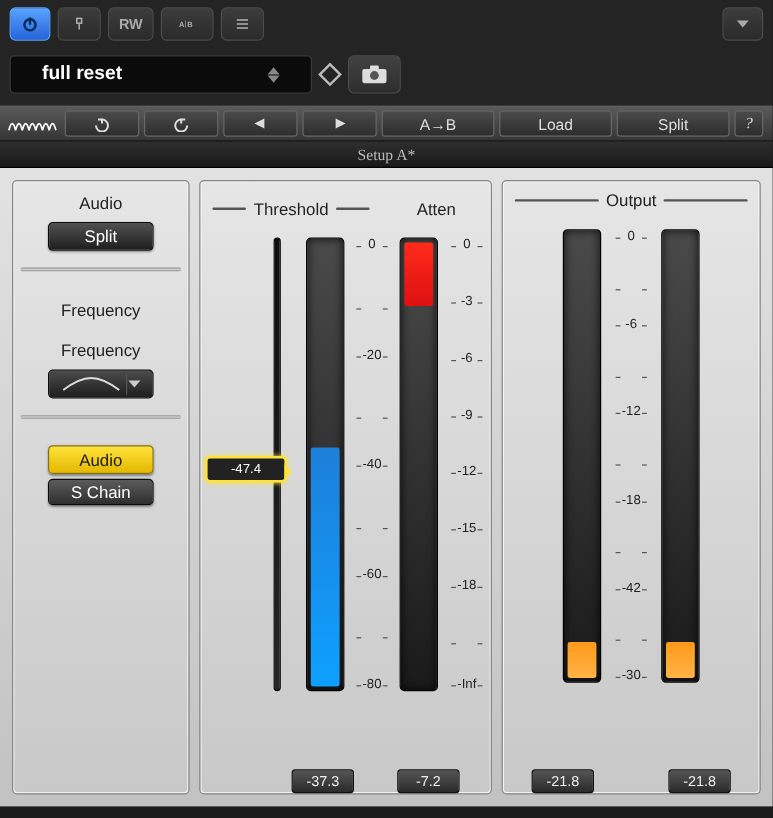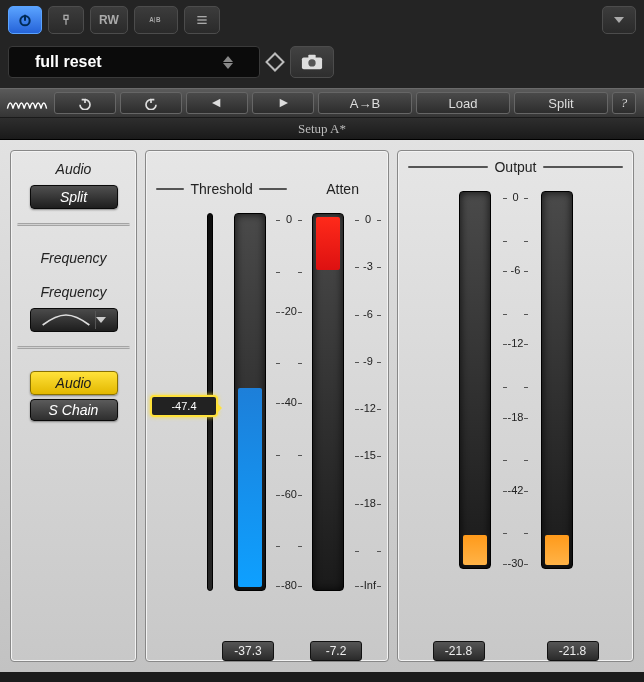--- a/index.html
+++ b/index.html
@@ -31,21 +31,21 @@
   .wv-btn.big { min-width: 94px; }
   .wv-btn.help { min-width: 24px; width: 24px; padding: 0; font-style: italic; font-family: Georgia, serif; }
   .wv-btn svg { width: 20px; height: 14px; }
 
   
   .setup-bar { height: 22px; background: linear-gradient(#2e2e2e,#1a1a1a); display:flex;align-items:center;justify-content:center; color:#bbb; font-size: 13px; font-family: Georgia, serif; border-bottom: 1px solid #000; }
 
   
   .main-panel { display: flex; height: 532px; background: linear-gradient(#e2e2e2,#c2c2c2); padding: 10px; gap: 8px; }
   .panel-section { background: linear-gradient(#e6e6e6,#c8c8c8); border: 1px solid #888; border-radius: 4px; box-shadow: inset 0 0 0 1px #f3f3f3; display:flex;flex-direction:column; }
-  .left-section { width: 127px; font-style: italic; }
+  .left-section { width: 148px; }
   .thresh-section { width: 244px; }
   .output-section { flex: 1; }
   
   .group-label { text-align: center; color: #222; font-size: 14px; margin-top: 10px; }
   .group-label.with-lines { display:flex;align-items:center;gap:6px; padding: 0 10px; }
   .group-label.with-lines::before, .group-label.with-lines::after { content:""; flex:1; height:2px; background:#555; border-radius:1px; }
   
   .ctrl-btn { margin: 8px auto 0; height: 24px; width: 88px; background: linear-gradient(#505050,#1e1e1e); border: 1px solid #0a0a0a; border-radius: 4px; color:#fff; font-size:14px; display:flex;align-items:center;justify-content:center; cursor:pointer; box-shadow: 0 1px 2px rgba(0,0,0,.4); }
   .ctrl-btn.yellow { background: linear-gradient(#ffe23a,#e3b800); color:#1b1b1b; border-color:#8a7200; }
   .ctrl-btn.small { width: 88px; height: 22px; margin-top: 4px; background: linear-gradient(#5b5b5b,#2e2e2e); }
@@ -190,21 +190,21 @@
       <div class="dd">
           <div class="tri-down"></div>
         </div>
     </div>
     <div class="divider"></div>
     <div class="ctrl-btn yellow">Audio</div>
     <div class="ctrl-btn small">S Chain</div>
   </div>
 
   <div class="panel-section thresh-section">
-    <div style="display:flex; padding-top:20px;">
+    <div style="display:flex; padding-top:5px;">
       <div style="flex:1.3" class="group-label with-lines">
           <span>Threshold</span>
         </div>
       <div style="flex:0.9" class="group-label">Atten</div>
     </div>
     <div class="meter-area">
 
       <div class="meter-col" style="width:26px; margin-left:46px;">
         <div class="threshold-slider">
           <div class="track"></div>

